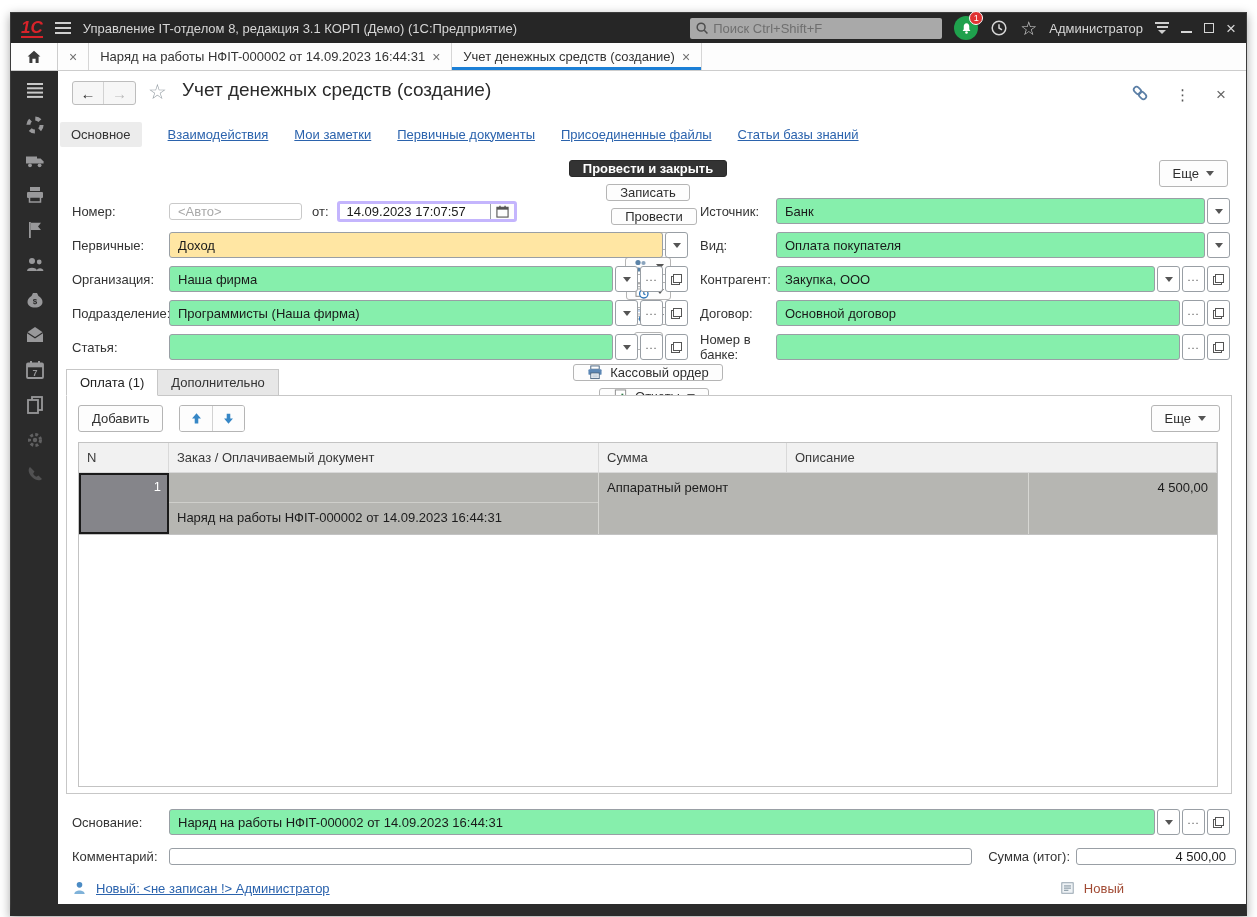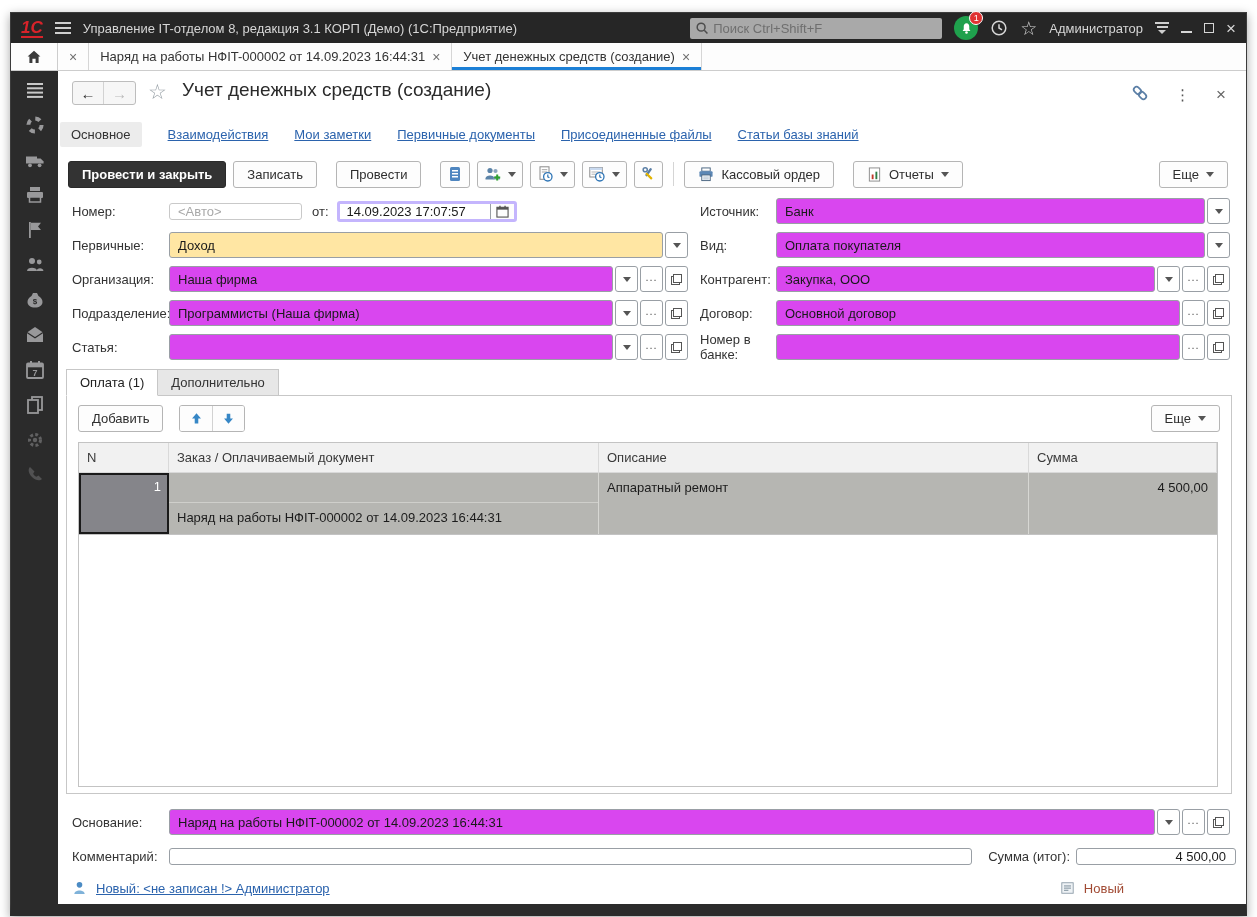--- a/index.html
+++ b/index.html
@@ -54,39 +54,39 @@
   .hdr-right { position:absolute; top:13px; right:20px; display:flex; gap:26px; align-items:center; }
   .hdr-right .kebab { font-size:15px; color:#555; cursor:pointer; }
   .hdr-right .close { font-size:17px; color:#666; cursor:pointer; }
 
   
   .navlinks { position:absolute; top:50px; left:2px; display:flex; align-items:center; gap:26px; height:26px; }
   .navlinks .active { background:#ececec; padding:5px 11px; border-radius:2px; color:#333; }
   .navlinks a { color:#2b63ad; text-decoration:underline; cursor:pointer; }
 
   
-  .cmdbar { position:absolute; top:89px; left:10px; right:18px; height:28px; display:flex; align-items:center; gap:7px; }
+  .cmdbar { position:absolute; top:89px; left:10px; right:18px; height:28px; display:flex; align-items:center; gap:7px;flex-direction:column; }
   .btn { height:27px; background:#fdfdfd; border:1px solid #b5b5b5; border-radius:3px; padding:0 13px; font-size:13px; color:#2e2e2e;
          display:inline-flex; align-items:center; gap:7px; cursor:pointer; white-space:nowrap; }
   .btn.dark { background:#333333; border-color:#2a2a2a; color:#fff; font-weight:bold; }
   .btn.icon-only { padding:0 6px; }
   .caret { width:0; height:0; border-left:4px solid transparent; border-right:4px solid transparent; border-top:5px solid #555; display:inline-block; }
   .cmd-sep { width:1px; height:24px; background:#d5d5d5; margin:0 3px; }
   .more-top { position:absolute; right:0; }
   .gap-l { margin-left:12px; }
 
   
   .form { position:absolute; top:127px; left:14px; right:16px; display:flex; }
   .fcol-left { width:616px; margin-right:12px; }
   .fcol-right { flex:1; }
   .frow { display:flex; align-items:center; height:26px; margin-bottom:8px; }
   .flabel { width:97px; color:#333; flex:none; }
   .flabel-r { width:76px; color:#333; flex:none; }
   .fwrap { flex:1; display:flex; align-items:stretch; gap:2px; height:26px; }
-  .finput { flex:1; min-width:0; border:1px solid #999fa5; border-radius:3px; padding:0 8px; font-size:13px; color:#1a1a1a; outline:none; background:#d946ef; }
+  .finput { flex:1; min-width:0; border:1px solid #999fa5; border-radius:3px; padding:0 8px; font-size:13px; color:#1a1a1a; outline:none; background:#86efac; }
   .finput.hl { background:#ffe6a3; }
   .fbtn { width:23px; flex:none; border:1px solid #999fa5; border-radius:3px; background:#fff; display:flex; align-items:center; justify-content:center; cursor:pointer; font-size:11px; color:#555; }
   .fbtn .dots { letter-spacing:1px; line-height:8px; margin-top:-5px; }
   .num-input { width:133px; border:1px solid #c9c9c9; border-radius:3px; padding:0 8px; font-size:13px; outline:none; color:#555; }
   .num-input::placeholder { color:#a8a8a8; }
   .ot-label { margin:0 8px 0 10px; }
   .date-group { display:flex; width:180px; border:3px solid #c4b5fd; border-radius:3px; overflow:hidden; }
   .date-group input { flex:1; min-width:0; border:none; outline:none; padding:0 7px; font-size:13px; color:#1a1a1a; }
   .cal-btn { width:24px; border-left:1px solid #999fa5; background:#fdfdfd; display:flex; align-items:center; justify-content:center; cursor:pointer; }
   .ico-open { position:relative; width:11px; height:11px; display:inline-block; }
@@ -515,22 +515,22 @@
           </div>
           <button class="btn panel-more">
             <span>Еще</span>
             <i class="caret"></i>
           </button>
         </div>
         <div class="grid">
           <div class="grow">
             <span class="gh c-n">N</span>
             <span class="gh c-ord">Заказ / Оплачиваемый документ</span>
+            <span class="gh c-sum">Сумма</span>
             <span class="gh c-desc">Описание</span>
-            <span class="gh c-sum">Сумма</span>
           </div>
           <div class="drow">
             <span class="cell-n">1</span>
             <span class="cell-ord">
               <span class="s1"></span>
               <span class="s2">Наряд на работы НФIT-000002 от 14.09.2023 16:44:31</span>
             </span>
             <span class="cell-desc">Аппаратный ремонт</span>
             <span class="cell-sum">4 500,00</span>
           </div>

